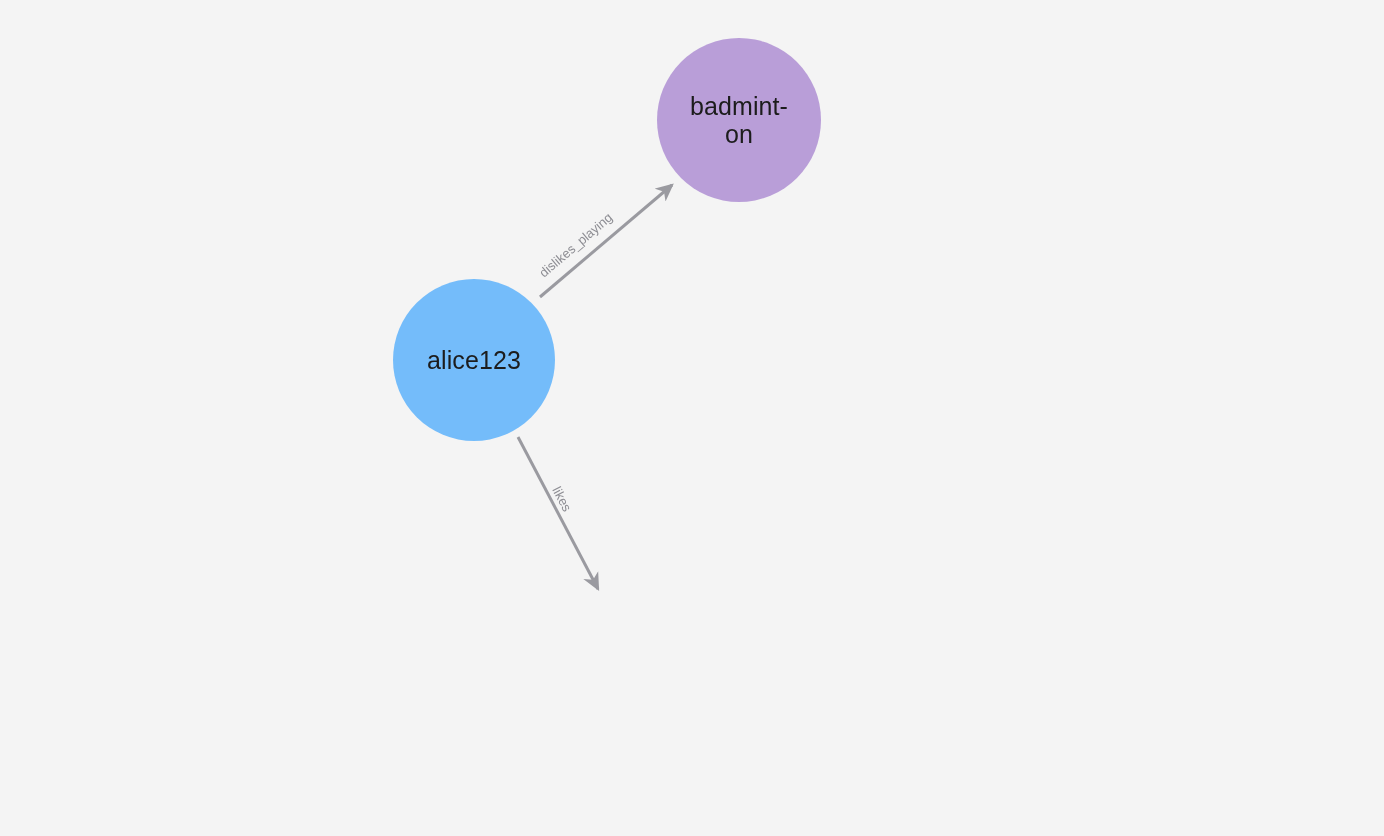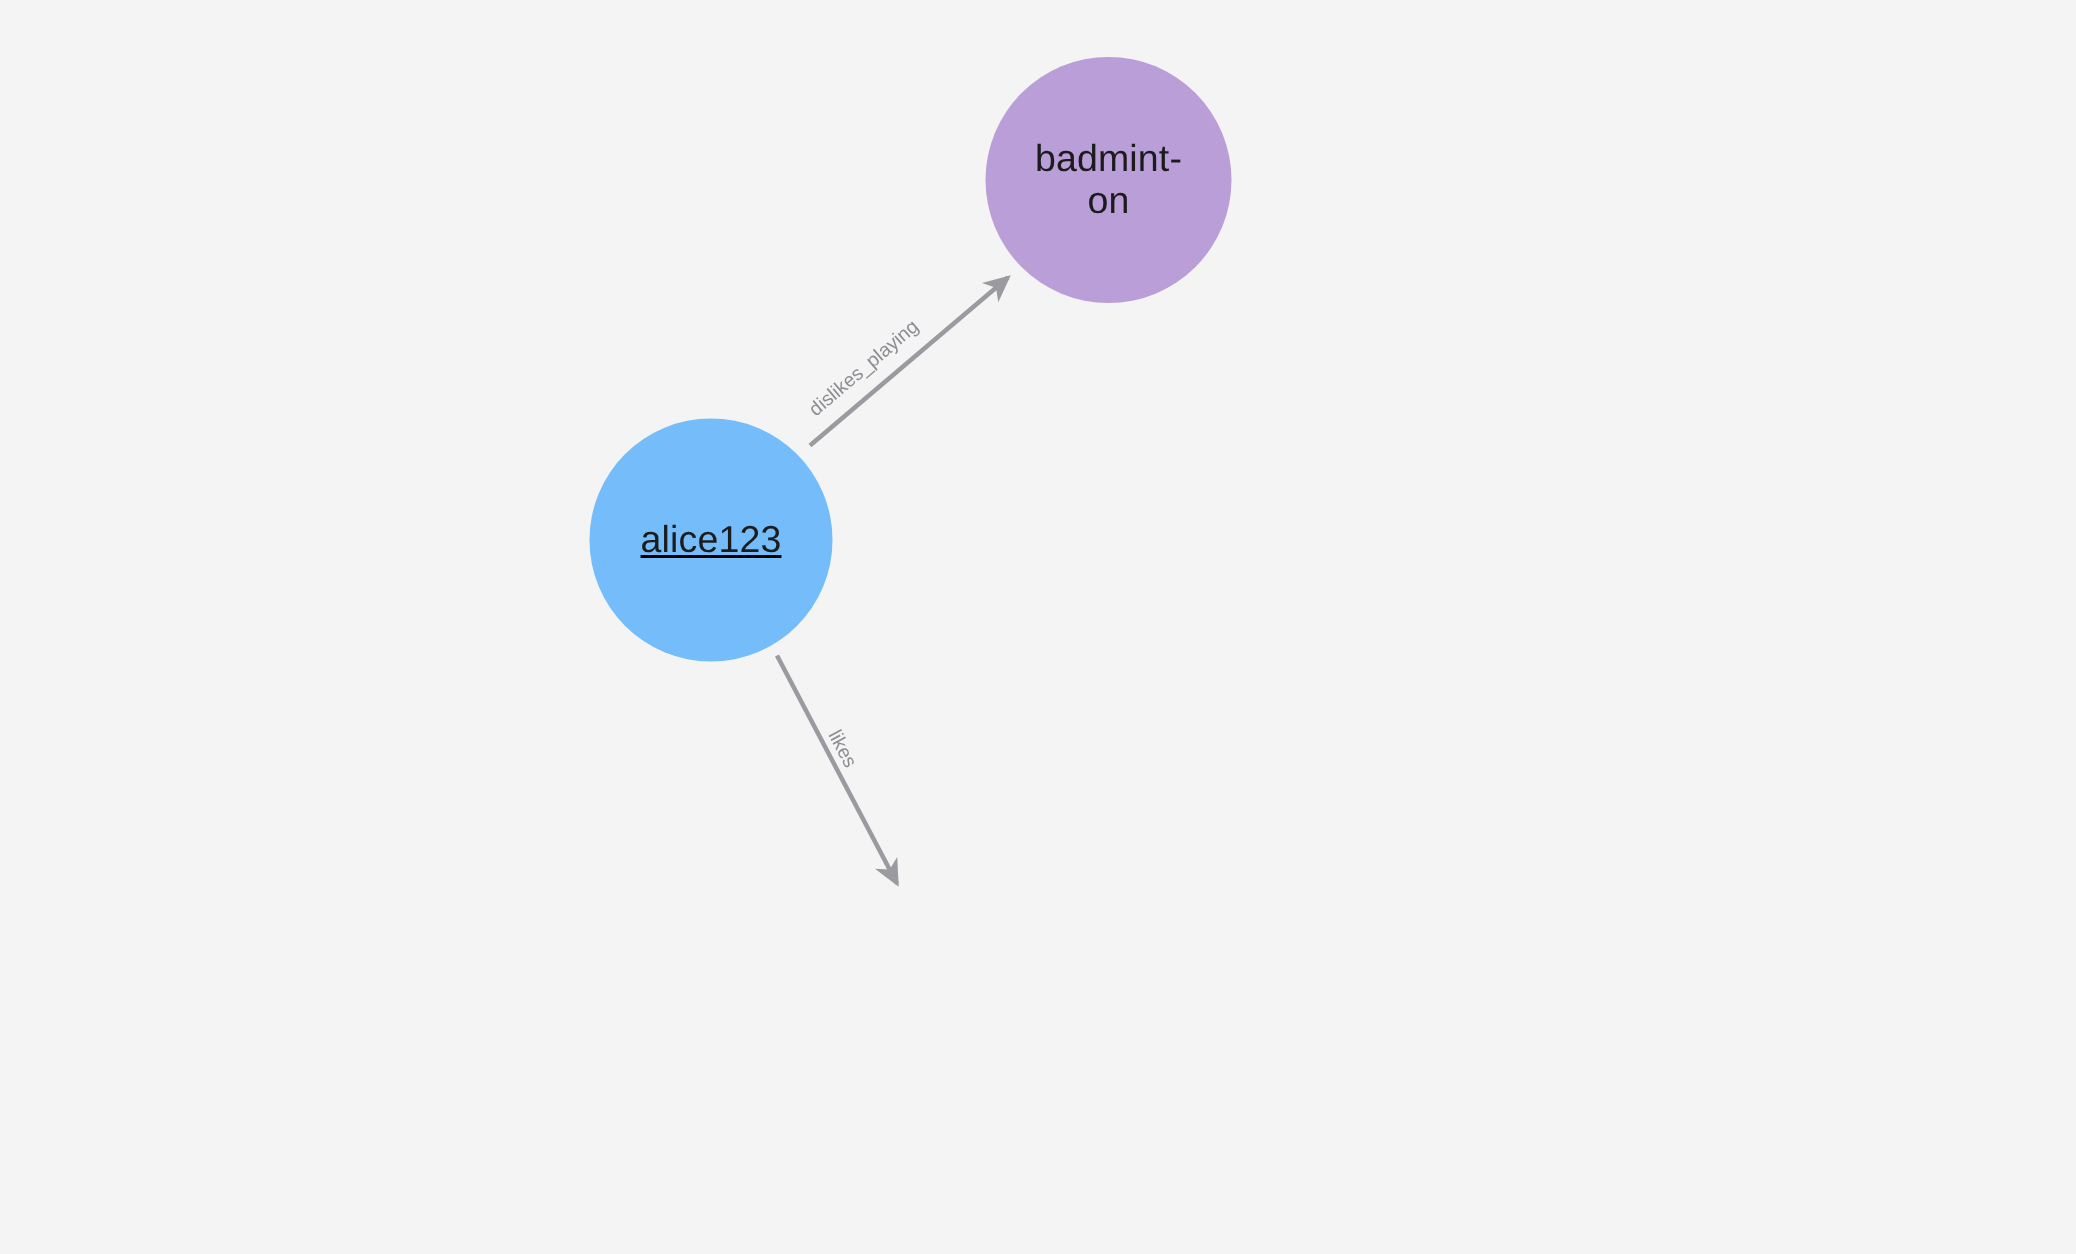--- a/index.html
+++ b/index.html
@@ -70,21 +70,21 @@
       </marker>
     </defs>
 
     <line id="line-0" stroke="#9a9aa0" stroke-width="3" marker-end="url(#arrow-dislikes)" x1="540" y1="297" x2="672" y2="185"></line>
     <line id="line-1" stroke="#9a9aa0" stroke-width="3" marker-end="url(#arrow-likes)" x1="518" y1="437" x2="598" y2="589"></line>
   </svg>
 
   <div class="edge-label" id="edge-label-0" style="left: 541px; top: 268px; color: rgb(141, 141, 147); transform: rotate(-40.4deg);">dislikes_playing</div>
   <div class="edge-label" id="edge-label-1" style="left: 556px; top: 481px; color: rgb(141, 141, 147); transform: rotate(62.3deg);">likes</div>
 
-  <div class="node" id="node-0" style="left: 393px; top: 279px; width: 162px; height: 162px; background: rgb(116, 188, 250); text-decoration: underline;">
+  <div class="node" id="node-0" style="left: 393px; top: 279px; width: 162px; height: 162px; background: rgb(116, 188, 250);">
     <span class="node-label" style="color: rgb(28, 28, 28);">alice123</span>
   </div>
 
   <div class="node" id="node-1" style="left: 657px; top: 38px; width: 164px; height: 164px; background: rgb(185, 158, 216);">
     <span class="node-label" style="color: rgb(28, 28, 28);">badmint-
 on</span>
   </div>
 
 
 </div>

